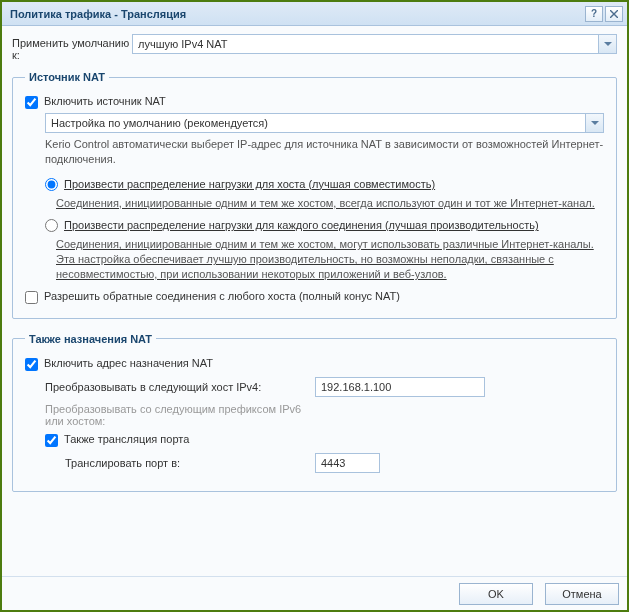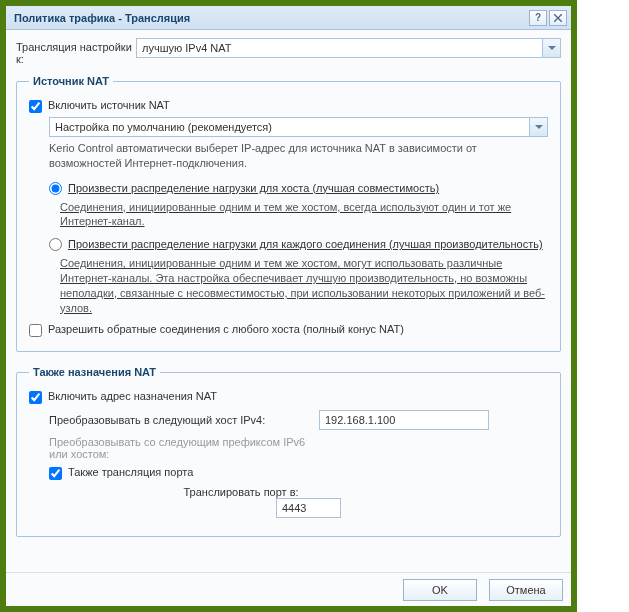--- a/index.html
+++ b/index.html
@@ -4,24 +4,24 @@
 <style>
   * { box-sizing: border-box; }
   html, body {
     margin: 0; padding: 0;
     font-family: Tahoma, Arial, sans-serif;
     font-size: 11px;
     color: #333;
     background: #fff;
   }
   .window {
-    width: 577px;
+    width: 629px;
     height: 612px;
     background: #f9fbfd;
-    border: 6px solid #4d7c0f;
+    border: 2px solid #4d7c0f;
     display: flex;
     flex-direction: column;
   }
   .titlebar {
     height: 24px;
     background: linear-gradient(#dfeaf6 0%, #cfe1f3 100%);
     border-bottom: 1px solid #a9c2dd;
     display: flex;
     align-items: center;
     padding: 0 4px 0 8px;
@@ -174,21 +174,21 @@
     <div class="title-btn">
       <svg width="8" height="8" viewBox="0 0 8 8">
           <path d="M0 0 L8 8 M8 0 L0 8" stroke="#4a6c8e" stroke-width="1.4"></path>
         </svg>
     </div>
   </div>
 
   <div class="body">
 
     <div class="row">
-      <div class="row-label">Трансляция настройки к:</div>
+      <div class="row-label">Применить умолчанию к:</div>
       <div class="combo">
         <div class="combo-text">лучшую IPv4 NAT</div>
         <div class="combo-trigger">
             <div class="tri-down"></div>
           </div>
       </div>
     </div>
 
     <fieldset>
       <legend>Источник NAT</legend>
@@ -244,21 +244,21 @@
 
       <div class="form-row">
         <div class="form-row-label disabled">Преобразовывать со следующим префиксом IPv6 или хостом:</div>
       </div>
 
       <div class="checkbox-row" style="margin-left:20px;">
         <input type="checkbox" class="cb" checked="" style="">
         <span>Также трансляция порта</span>
       </div>
 
-      <div class="form-row" style="margin-left:40px;flex-direction:column;">
+      <div class="form-row" style="margin-left:40px;">
         <div class="form-row-label" style="width:250px;">Транслировать порт в:</div>
         <input class="text-input w-port" value="4443" style="">
       </div>
     </fieldset>
 
   </div>
 
   <div class="footer">
     <div class="btn">
         <span>OK</span>

